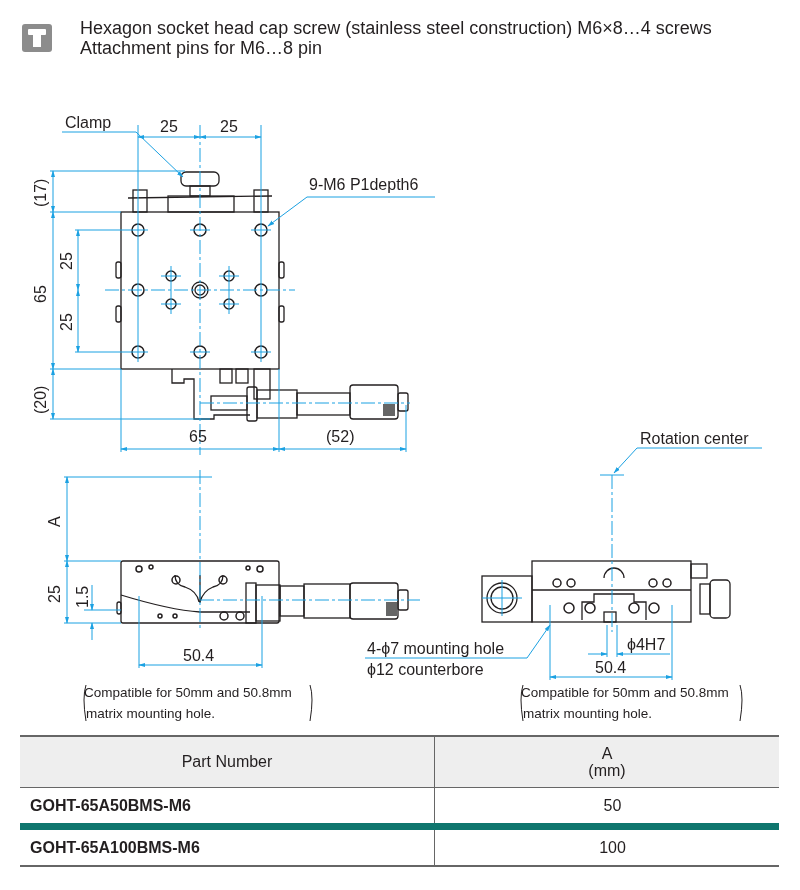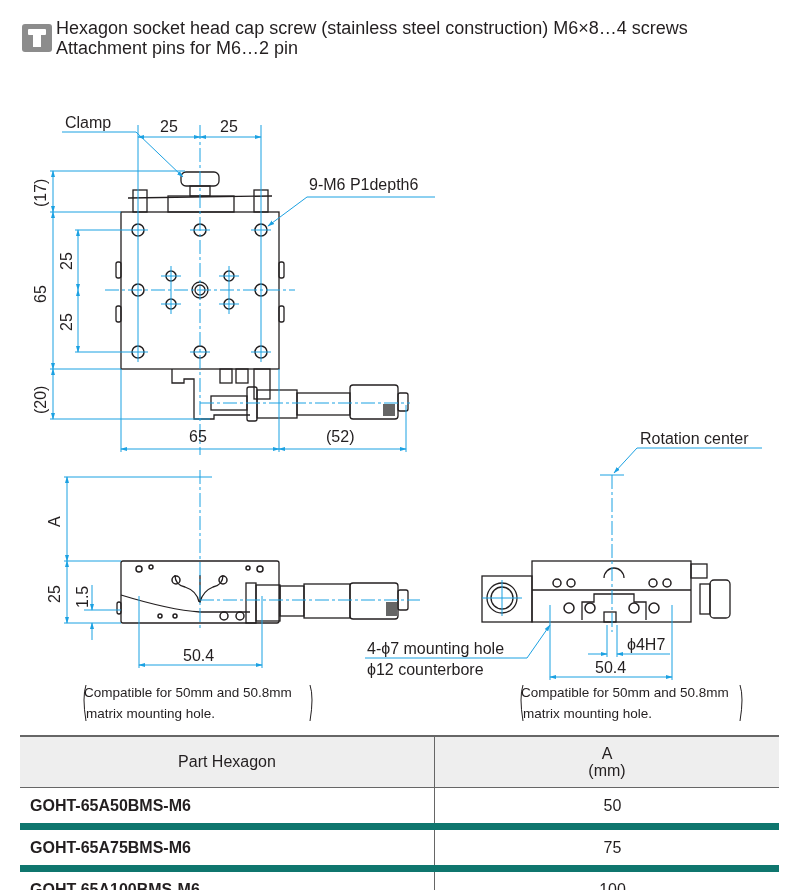--- a/index.html
+++ b/index.html
@@ -2,21 +2,21 @@
 <html><head>
 <meta charset="utf-8">
 <style>
   html, body { margin: 0; padding: 0; background: #ffffff; }
   body { width: 800px; height: 890px; position: relative; overflow: hidden;
          font-family: "Liberation Sans", sans-serif; color: #231f20; }
   .accessory { position: absolute; left: 22px; top: 18px; display: flex; align-items: flex-start; }
   .acc-icon { width: 30px; height: 28px; background: #8c8c8c; border-radius: 3px; position: relative; margin-top: 6px; }
   .acc-icon .cap { position: absolute; left: 6px; top: 5px; width: 18px; height: 6px; background: #fff; border-radius: 1px; }
   .acc-icon .stem { position: absolute; left: 11px; top: 11px; width: 8px; height: 12px; background: #fff; }
-  .acc-text { margin-left: 4px; font-size: 18px; line-height: 20px; }
+  .acc-text { margin-left: 28px; font-size: 18px; line-height: 20px; }
   .acc-text div { white-space: nowrap; }
   svg.drawing { position: absolute; left: 0; top: 0; }
   .dim { font-family: "Liberation Sans", sans-serif; font-size: 16px; fill: #231f20; }
   .note { font-family: "Liberation Sans", sans-serif; font-size: 13.5px; fill: #231f20; }
   table.spec { position: absolute; left: 20px; top: 735px; width: 759px; border-collapse: collapse; font-size: 16px; }
   table.spec th { background: #eeeeee; font-weight: normal; height: 48px; border-top: 2px solid #666; border-bottom: 1px solid #666; }
   table.spec th.pn { width: 412px; text-align: center; border-right: 1px solid #666; }
   table.spec th.a { text-align: center; line-height: 17px; }
   table.spec td { height: 33px; border-bottom: 7px solid #0f766e; }
   table.spec tr:last-child td { border-bottom: 2px solid #666; }
@@ -26,21 +26,21 @@
 </head>
 <body>
 
 <div class="accessory">
   <div class="acc-icon">
     <div class="cap"></div>
       <div class="stem"></div>
   </div>
   <div class="acc-text">
     <div>Hexagon socket head cap screw (stainless steel construction)  M6×8…4 screws</div>
-    <div>Attachment pins for M6…2 pin</div>
+    <div>Attachment pins for M6…8 pin</div>
   </div>
 </div>
 
 <svg class="drawing" width="800" height="735" viewBox="0 0 800 735">
   <defs>
     <marker id="arr" viewBox="0 0 10 10" refX="9" refY="5" markerWidth="7" markerHeight="7" orient="auto-start-reverse">
       <path d="M0,2 L10,5 L0,8 z" fill="#1ba1e2"></path>
     </marker>
   </defs>
 
@@ -250,34 +250,30 @@
     <text class="dim" x="595" y="673">50.4</text>
     <text class="note" x="521" y="697">Compatible for 50mm and 50.8mm</text>
     <text class="note" x="523" y="718">matrix mounting hole.</text>
     <path d="M523,685 q-4,12 0,36 M740,685 q4,12 0,36" stroke="#231f20" stroke-width="1" fill="none"></path>
   </g>
 </svg>
 
 <table class="spec">
   <thead>
     <tr>
-      <th class="pn">Part Hexagon</th>
+      <th class="pn">Part Number</th>
       <th class="a">
         <div>A</div>
         <div>(mm)</div>
       </th>
     </tr>
   </thead>
   <tbody>
     <tr>
       <td class="pn">GOHT-65A50BMS-M6</td>
       <td class="a">50</td>
     </tr>
     <tr>
-      <td class="pn">GOHT-65A75BMS-M6</td>
-      <td class="a">75</td>
-    </tr>
-    <tr>
       <td class="pn">GOHT-65A100BMS-M6</td>
       <td class="a">100</td>
     </tr>
   </tbody>
 </table>
 
 </body></html>

